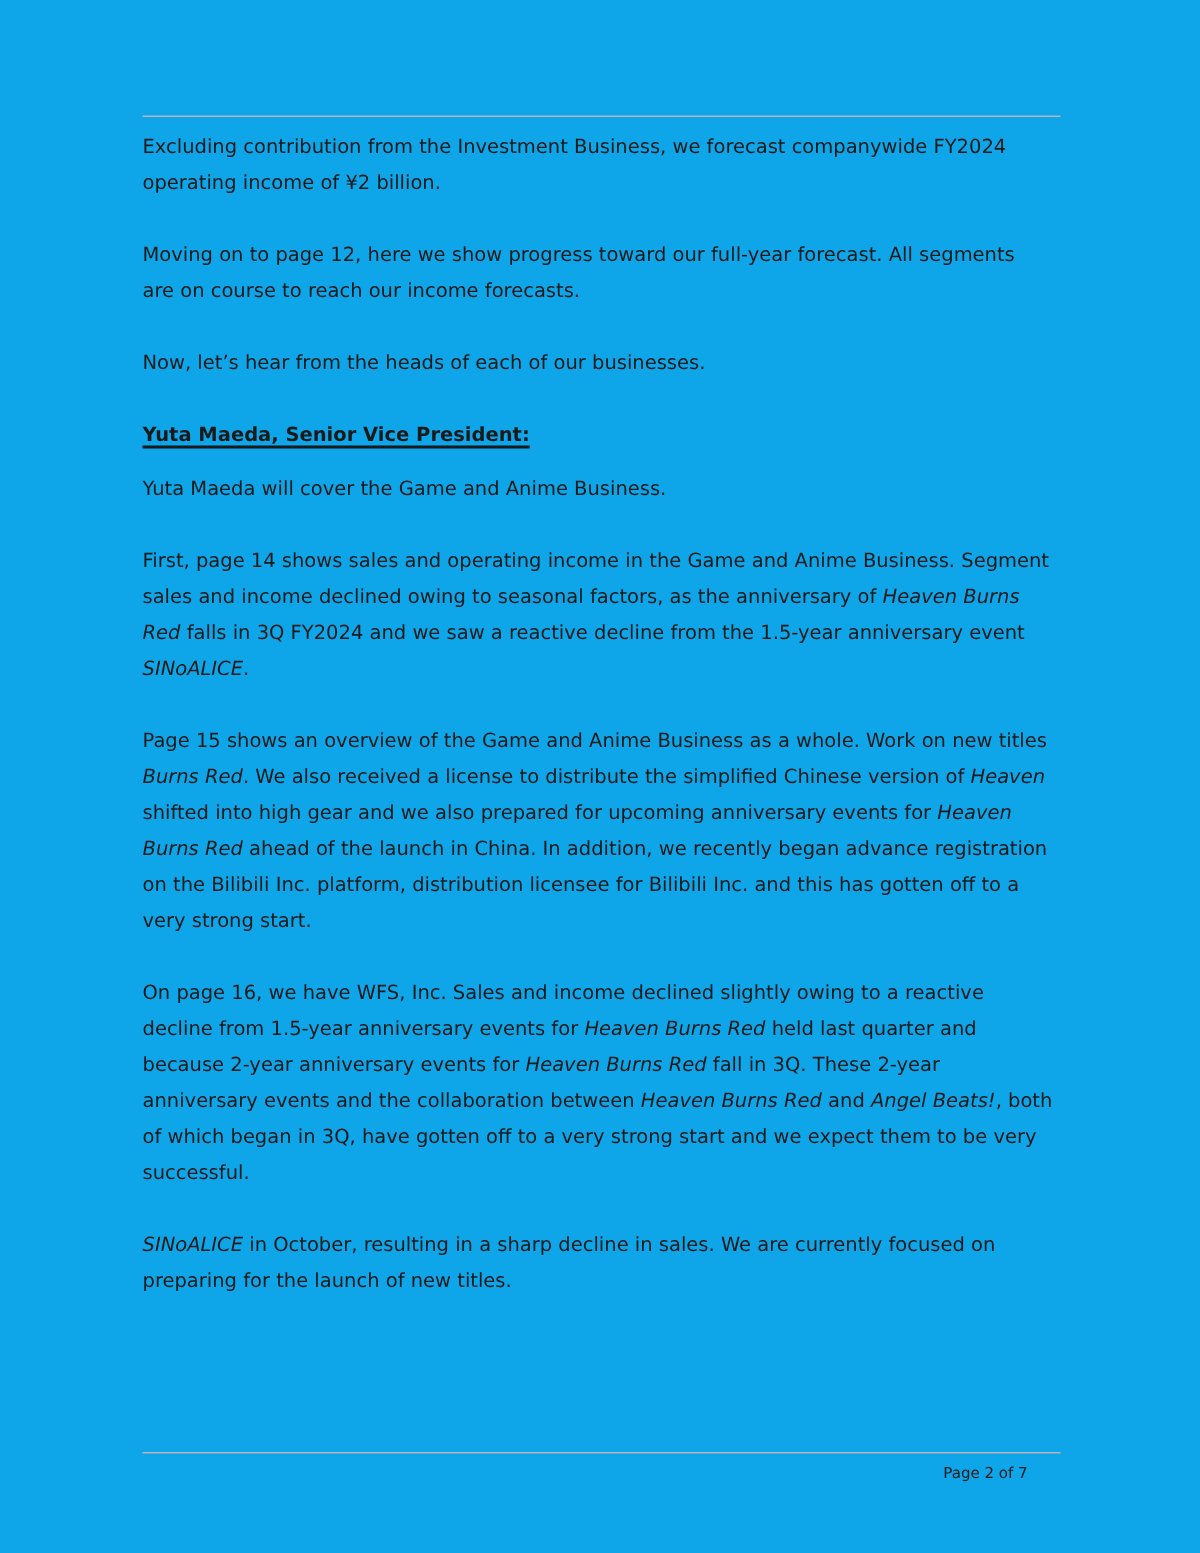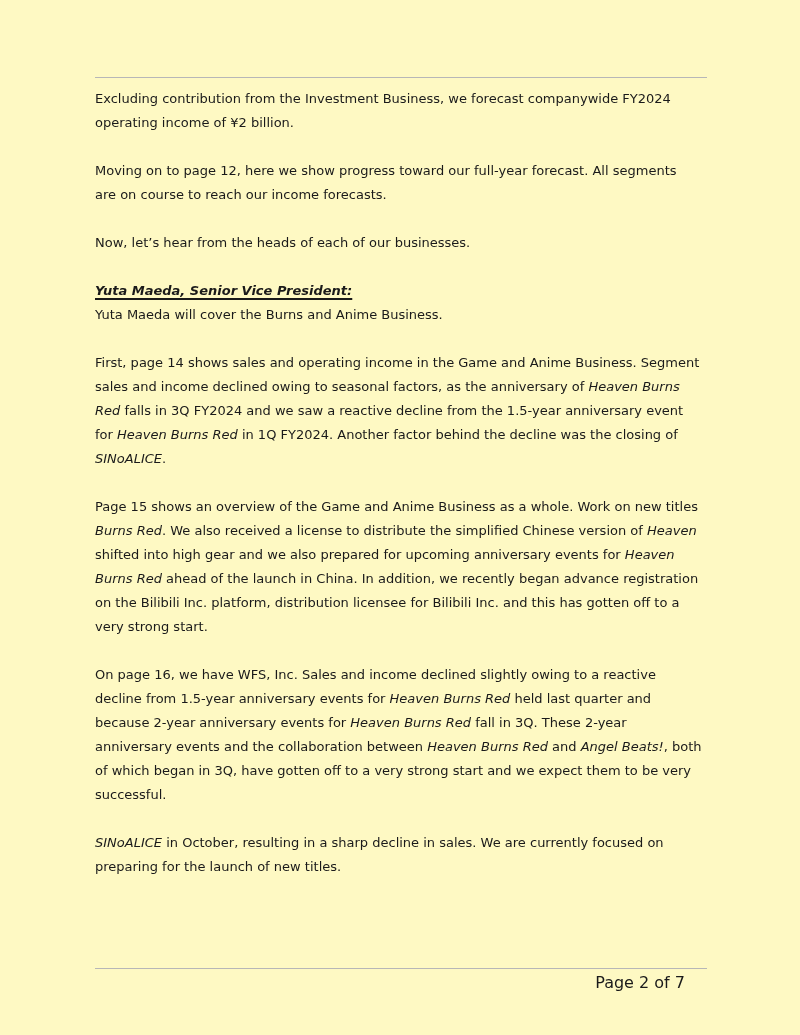--- a/index.html
+++ b/index.html
@@ -1,20 +1,20 @@
 <!DOCTYPE html>
 <html><head>
 <meta charset="utf-8">
 <style>
   html, body { margin: 0; padding: 0; background: #ffffff; }
   .page {
     position: relative;
     width: 800px;
     height: 1035px;
-    background: #fef9c3;
+    background: #0ea5e9;
     font-family: "DejaVu Sans", "Liberation Sans", sans-serif;
     font-size: 13px;
     line-height: 24px;
     color: #1a1a1a;
     overflow: hidden;
   }
   .top-rule {
     position: absolute;
     left: 95px;
     width: 612px;
@@ -22,37 +22,37 @@
     border-top: 1px solid #b7b7b7;
     height: 0;
   }
   .content {
     position: absolute;
     left: 95px;
     top: 87px;
     width: 640px;
   }
   .p { margin: 0 0 24px 0; }
-  .p.heading { margin-bottom: 0; font-weight: bold; font-style: italic; }
+  .p.heading { margin-bottom: 12px; font-weight: bold; }
   .p.heading .line span { text-decoration: underline; text-decoration-thickness: 2px; text-underline-offset: 3px; }
   .line { white-space: pre; }
   .i { font-style: italic; margin-top: 41px; }
   .footer-rule {
     position: absolute;
     left: 95px;
     width: 612px;
     top: 968px;
     border-top: 1px solid #b7b7b7;
     height: 0;
   }
   .footer-text {
     position: absolute;
     top: 971px;
     right: 115px;
-    font-size: 16px;
+    font-size: 10px;
     line-height: 24px;
     color: #1a1a1a;
   }
 </style>
 </head>
 <body>
 
 <div class="page">
   <div class="top-rule"></div>
   <div class="content" id="doc-content">
@@ -64,27 +64,26 @@
         <div class="line"><span>Moving on to page 12, here we show progress toward our full-year forecast. All segments</span></div>
         <div class="line"><span>are on course to reach our income forecasts.</span></div>
       </div>
       <div class="p normal">
         <div class="line"><span>Now, let’s hear from the heads of each of our businesses.</span></div>
       </div>
       <div class="p heading">
         <div class="line"><span>Yuta Maeda, Senior Vice President:</span></div>
       </div>
       <div class="p normal">
-        <div class="line"><span>Yuta Maeda will cover the Burns and Anime Business.</span></div>
+        <div class="line"><span>Yuta Maeda will cover the Game and Anime Business.</span></div>
       </div>
       <div class="p normal">
         <div class="line"><span>First, page 14 shows sales and operating income in the Game and Anime Business. Segment</span></div>
         <div class="line"><span>sales and income declined owing to seasonal factors, as the anniversary of </span><span class="i">Heaven Burns</span></div>
         <div class="line"><span class="i">Red</span><span> falls in 3Q FY2024 and we saw a reactive decline from the 1.5-year anniversary event</span></div>
-        <div class="line"><span>for </span><span class="i">Heaven Burns Red</span><span> in 1Q FY2024. Another factor behind the decline was the closing of</span></div>
         <div class="line"><span class="i">SINoALICE</span><span>.</span></div>
       </div>
       <div class="p normal">
         <div class="line"><span>Page 15 shows an overview of the Game and Anime Business as a whole. Work on new titles</span></div>
         <div class="line"><span class="i">Burns Red</span><span>. We also received a license to distribute the simplified Chinese version of </span><span class="i">Heaven</span></div>
         <div class="line"><span>shifted into high gear and we also prepared for upcoming anniversary events for </span><span class="i">Heaven</span></div>
         <div class="line"><span class="i">Burns Red</span><span> ahead of the launch in China. In addition, we recently began advance registration</span></div>
         <div class="line"><span>on the Bilibili Inc. platform, distribution licensee for Bilibili Inc. and this has gotten off to a</span></div>
         <div class="line"><span>very strong start.</span></div>
       </div>

